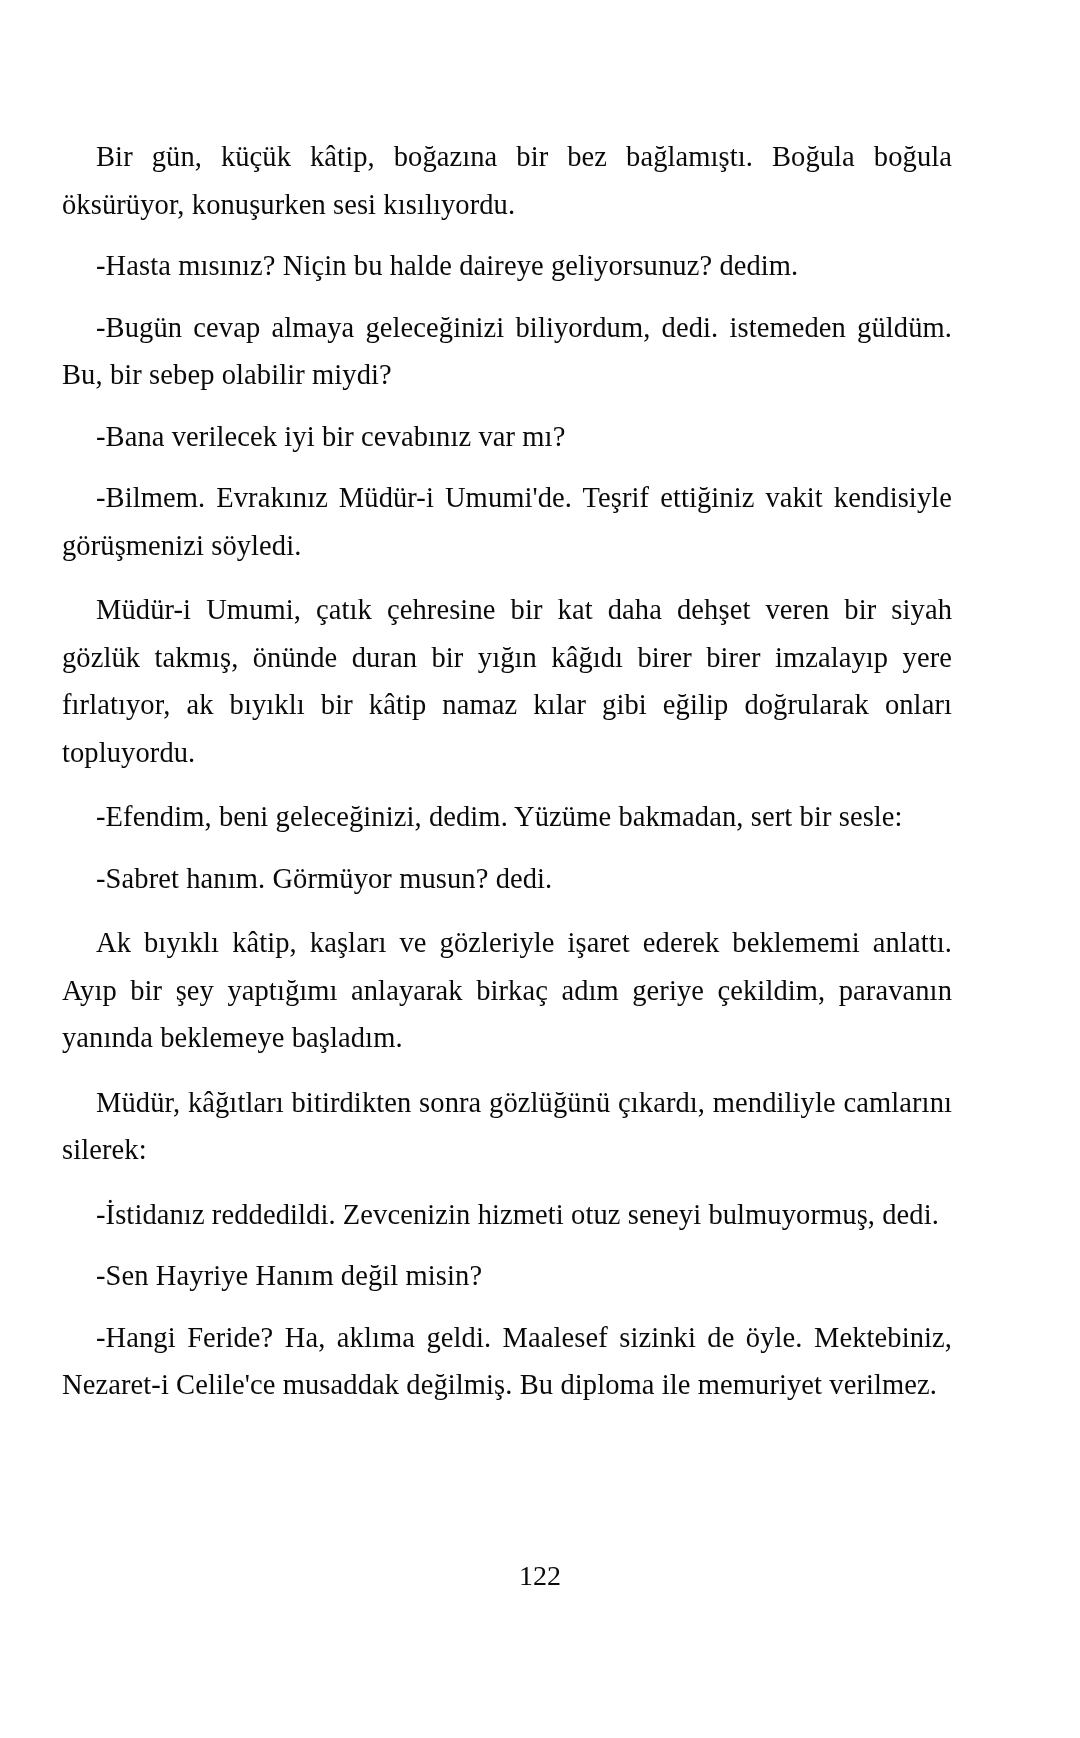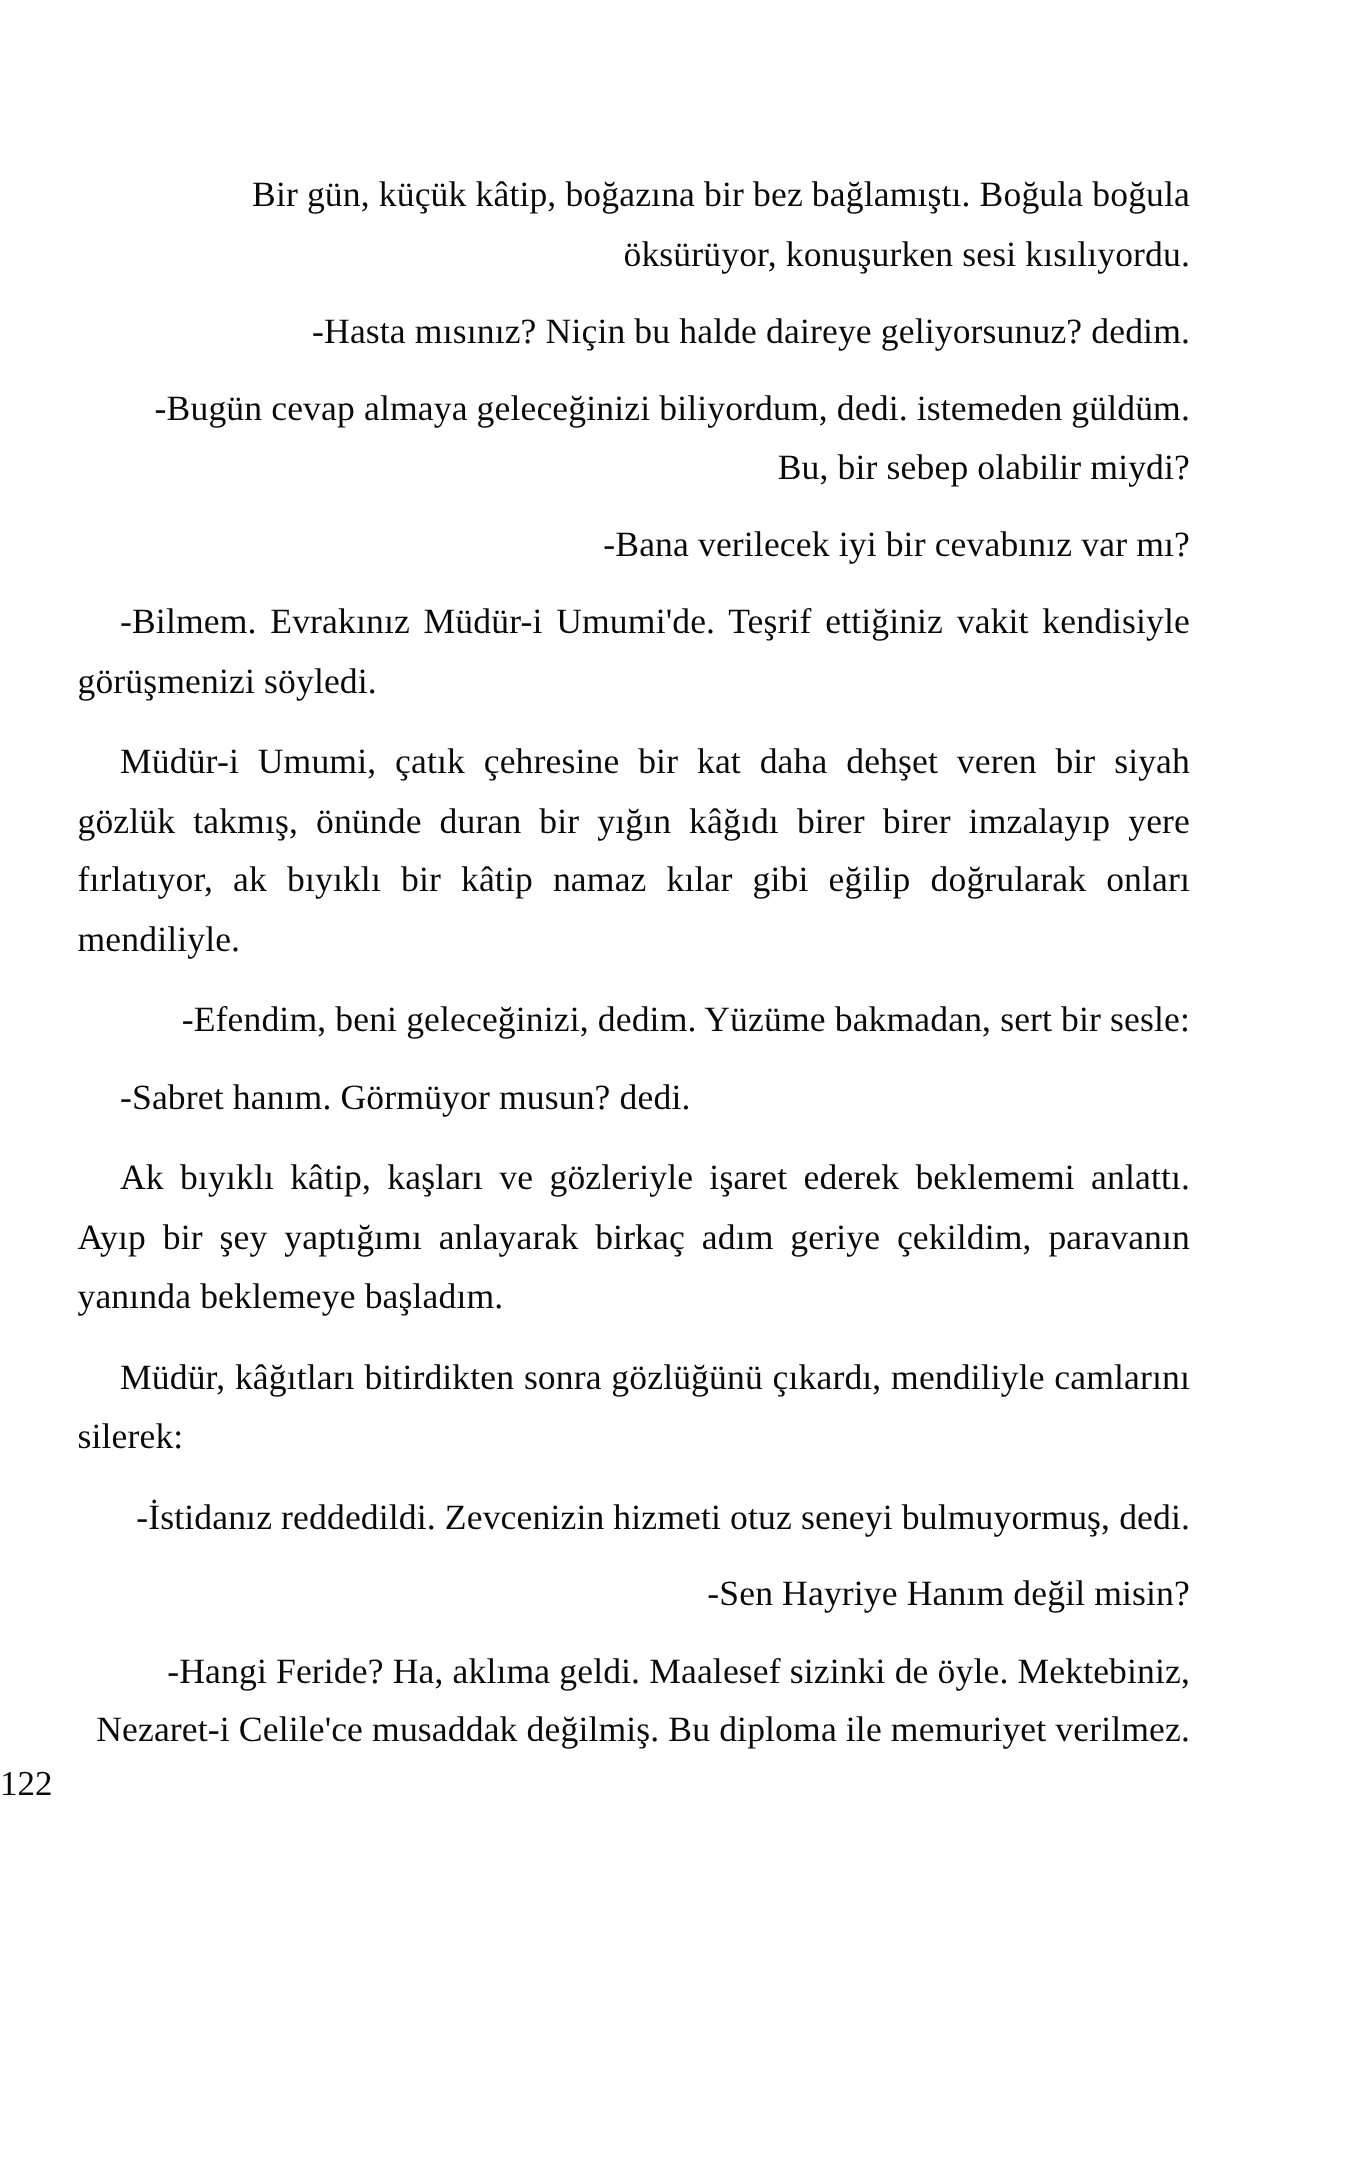--- a/index.html
+++ b/index.html
@@ -41,28 +41,29 @@
   
   p.dialogue {
     text-indent: 34px;
     text-align: left;
   }
   
   p.dialogue-just {
     text-indent: 34px;
     text-align: justify;
   }
-  p.gap-sm { margin-bottom: 14px; text-align: right; }
+  p.gap-sm { margin-bottom: 14px; }
   p.gap-md { margin-bottom: 17px; }
 
   .page-number {
     position: absolute;
     left: 0;
     right: 0;
-    top: 1412px;
+    top: 1560px;
+    text-align: center;
     font-family: "Liberation Serif", "DejaVu Serif", serif;
     font-size: 28px;
     color: #0a0a0a;
   }
 </style>
 </head>
 <body>
 
 <div class="page">
 
@@ -72,21 +73,21 @@
 
     <p class="para dialogue gap-sm">-Hasta mısınız? Niçin bu halde daireye geliyorsunuz? dedim.</p>
 
     <p class="para dialogue-just gap-sm">-Bugün cevap almaya geleceğinizi biliyordum, dedi. istemeden güldüm. Bu, bir sebep olabilir miydi?</p>
 
 
     <p class="para dialogue gap-sm">-Bana verilecek iyi bir cevabınız var mı?</p>
 
     <p class="para dialogue-just gap-md">-Bilmem. Evrakınız Müdür-i Umumi'de. Teşrif ettiğiniz vakit kendisiyle görüşmenizi söyledi.</p>
 
-    <p class="para indent gap-md">Müdür-i Umumi, çatık çehresine bir kat daha dehşet veren bir siyah gözlük takmış, önünde duran bir yığın kâğıdı birer birer imzalayıp yere fırlatıyor, ak bıyıklı bir kâtip namaz kılar gibi eğilip doğrularak onları mendiliyle.</p>
+    <p class="para indent gap-md">Müdür-i Umumi, çatık çehresine bir kat daha dehşet veren bir siyah gözlük takmış, önünde duran bir yığın kâğıdı birer birer imzalayıp yere fırlatıyor, ak bıyıklı bir kâtip namaz kılar gibi eğilip doğrularak onları topluyordu.</p>
 
     <p class="para dialogue gap-sm">-Efendim, beni geleceğinizi, dedim. Yüzüme bakmadan, sert bir sesle:</p>
 
     <p class="para dialogue gap-md">-Sabret hanım. Görmüyor musun? dedi.</p>
 
     <p class="para indent gap-md">Ak bıyıklı kâtip, kaşları ve gözleriyle işaret ederek beklememi anlattı. Ayıp bir şey yaptığımı anlayarak birkaç adım geriye çekildim, paravanın yanında beklemeye başladım.</p>
 
     <p class="para indent gap-md">Müdür, kâğıtları bitirdikten sonra gözlüğünü çıkardı, mendiliyle camlarını silerek:</p>
 
     <p class="para dialogue gap-sm">-İstidanız reddedildi. Zevcenizin hizmeti otuz seneyi bulmuyormuş, dedi.</p>

